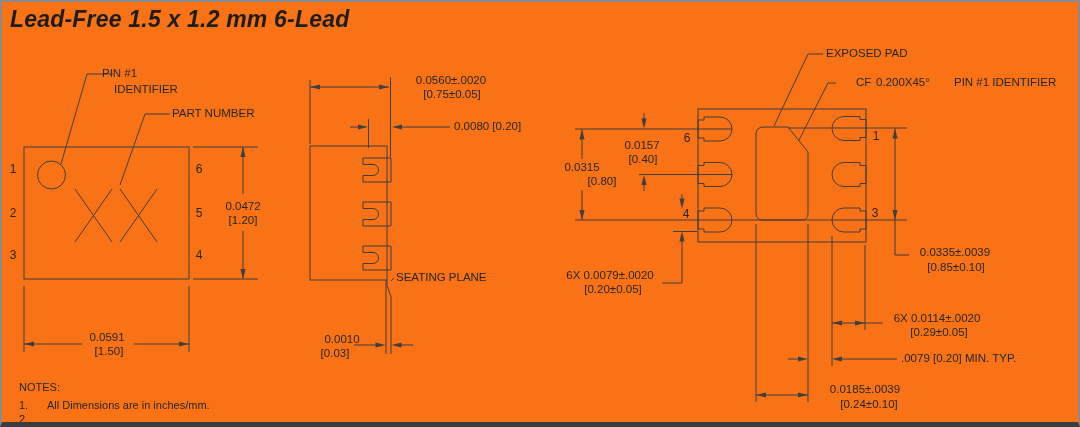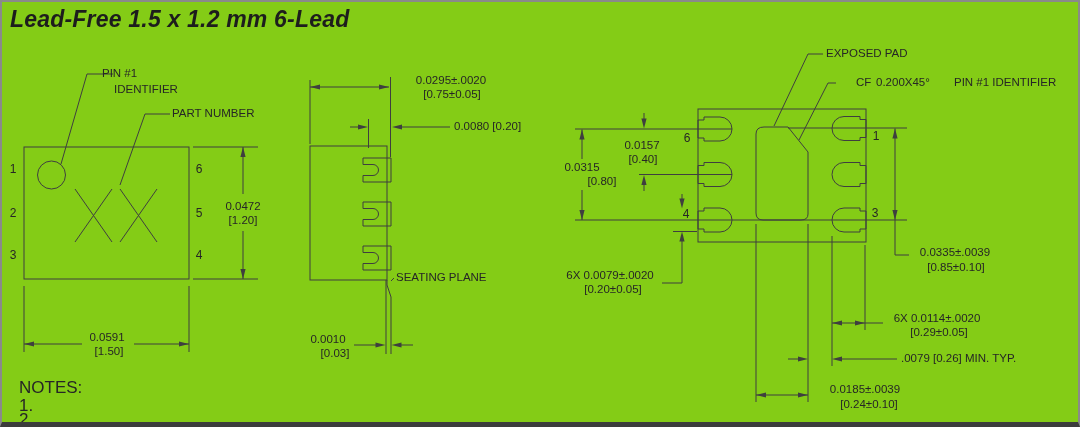--- a/index.html
+++ b/index.html
@@ -1,29 +1,29 @@
 <!DOCTYPE html>
 <html><head>
 <meta charset="utf-8">
 <style>
   html,body{margin:0;padding:0;background:#e8e8e8;}
   #frame{
-    position:relative;width:1080px;height:427px;background:#84cc16;
+    position:relative;width:1080px;height:427px;background:#f97316;
     box-sizing:border-box;border:2px solid #8a8a8a;border-bottom:5px solid #3c3c3c;
     font-family:"Liberation Sans",sans-serif;overflow:hidden;
   }
   #drawing{position:absolute;left:0;top:0;}
   svg line, svg rect, svg circle, svg path, svg polyline{stroke:#3f3f3f;stroke-width:1;fill:none;}
   svg polygon{fill:#3f3f3f;stroke:none;}
   .t{position:absolute;font-size:11.5px;color:#262626;white-space:nowrap;line-height:1;}
   .c{transform:translate(-50%,-50%);}
   .l{transform:translateY(-50%);}
   .pin{font-size:12px;}
   #title{position:absolute;left:8px;top:4px;font:italic bold 23px "Liberation Sans",sans-serif;color:#1d1d1d;letter-spacing:.2px;}
-  .note{font-size:17px;}
+  .note{font-size:11px;}
 </style>
 </head>
 <body>
 
 <div id="frame">
 
   <svg id="drawing" width="1080" height="427" viewBox="0 0 1080 427">
 
     <g>
       <rect x="22" y="145" width="165" height="132"></rect>
@@ -152,46 +152,47 @@
   <span class="t c pin" style="left:11px;top:211px">2</span>
   <span class="t c pin" style="left:11px;top:253px">3</span>
   <span class="t c pin" style="left:197px;top:167px">6</span>
   <span class="t c pin" style="left:197px;top:211px">5</span>
   <span class="t c pin" style="left:197px;top:253px">4</span>
   <span class="t c" style="left:241px;top:205px">0.0472</span>
   <span class="t c" style="left:241px;top:219px">[1.20]</span>
   <span class="t c" style="left:105px;top:336px">0.0591</span>
   <span class="t c" style="left:107px;top:350px">[1.50]</span>
 
-  <span class="t c" style="left:449px;top:79px">0.0295±.0020</span>
+  <span class="t c" style="left:449px;top:79px">0.0560±.0020</span>
   <span class="t c" style="left:450px;top:93px">[0.75±0.05]</span>
   <span class="t l" style="left:452px;top:125px">0.0080 [0.20]</span>
   <span class="t l" style="left:394px;top:276px">SEATING PLANE</span>
-  <span class="t c" style="left:326px;top:338px">0.0010</span>
+  <span class="t c" style="left:340px;top:338px">0.0010</span>
   <span class="t c" style="left:333px;top:352px">[0.03]</span>
 
   <span class="t l" style="left:824px;top:52px">EXPOSED PAD</span>
   <span class="t l" style="left:854px;top:81px">CF</span>
   <span class="t l" style="left:874px;top:81px">0.200X45°</span>
   <span class="t l" style="left:952px;top:81px">PIN #1 IDENTIFIER</span>
   <span class="t c pin" style="left:685px;top:136px">6</span>
   <span class="t c pin" style="left:684px;top:212px">4</span>
   <span class="t c pin" style="left:874px;top:134px">1</span>
   <span class="t c pin" style="left:873px;top:211px">3</span>
   <span class="t c" style="left:580px;top:166px">0.0315</span>
   <span class="t c" style="left:600px;top:180px">[0.80]</span>
   <span class="t c" style="left:640px;top:144px">0.0157</span>
   <span class="t c" style="left:641px;top:158px">[0.40]</span>
   <span class="t c" style="left:608px;top:274px">6X 0.0079±.0020</span>
   <span class="t c" style="left:611px;top:288px">[0.20±0.05]</span>
   <span class="t c" style="left:953px;top:251px">0.0335±.0039</span>
   <span class="t c" style="left:954px;top:266px">[0.85±0.10]</span>
   <span class="t c" style="left:935px;top:317px">6X 0.0114±.0020</span>
   <span class="t c" style="left:937px;top:331px">[0.29±0.05]</span>
-  <span class="t l" style="left:899px;top:357px">.0079 [0.26] MIN. TYP.</span>
+  <span class="t l" style="left:899px;top:357px">.0079 [0.20] MIN. TYP.</span>
   <span class="t c" style="left:863px;top:388px">0.0185±.0039</span>
   <span class="t c" style="left:867px;top:403px">[0.24±0.10]</span>
 
   <span class="t l note" style="left:17px;top:385px">NOTES:</span>
   <span class="t l note" style="left:17px;top:403px">1.</span>
+  <span class="t l note" style="left:45px;top:403px">All Dimensions are in inches/mm.</span>
   <span class="t l note" style="left:17px;top:417px">2.</span>
 
 </div>
 
 </body></html>

